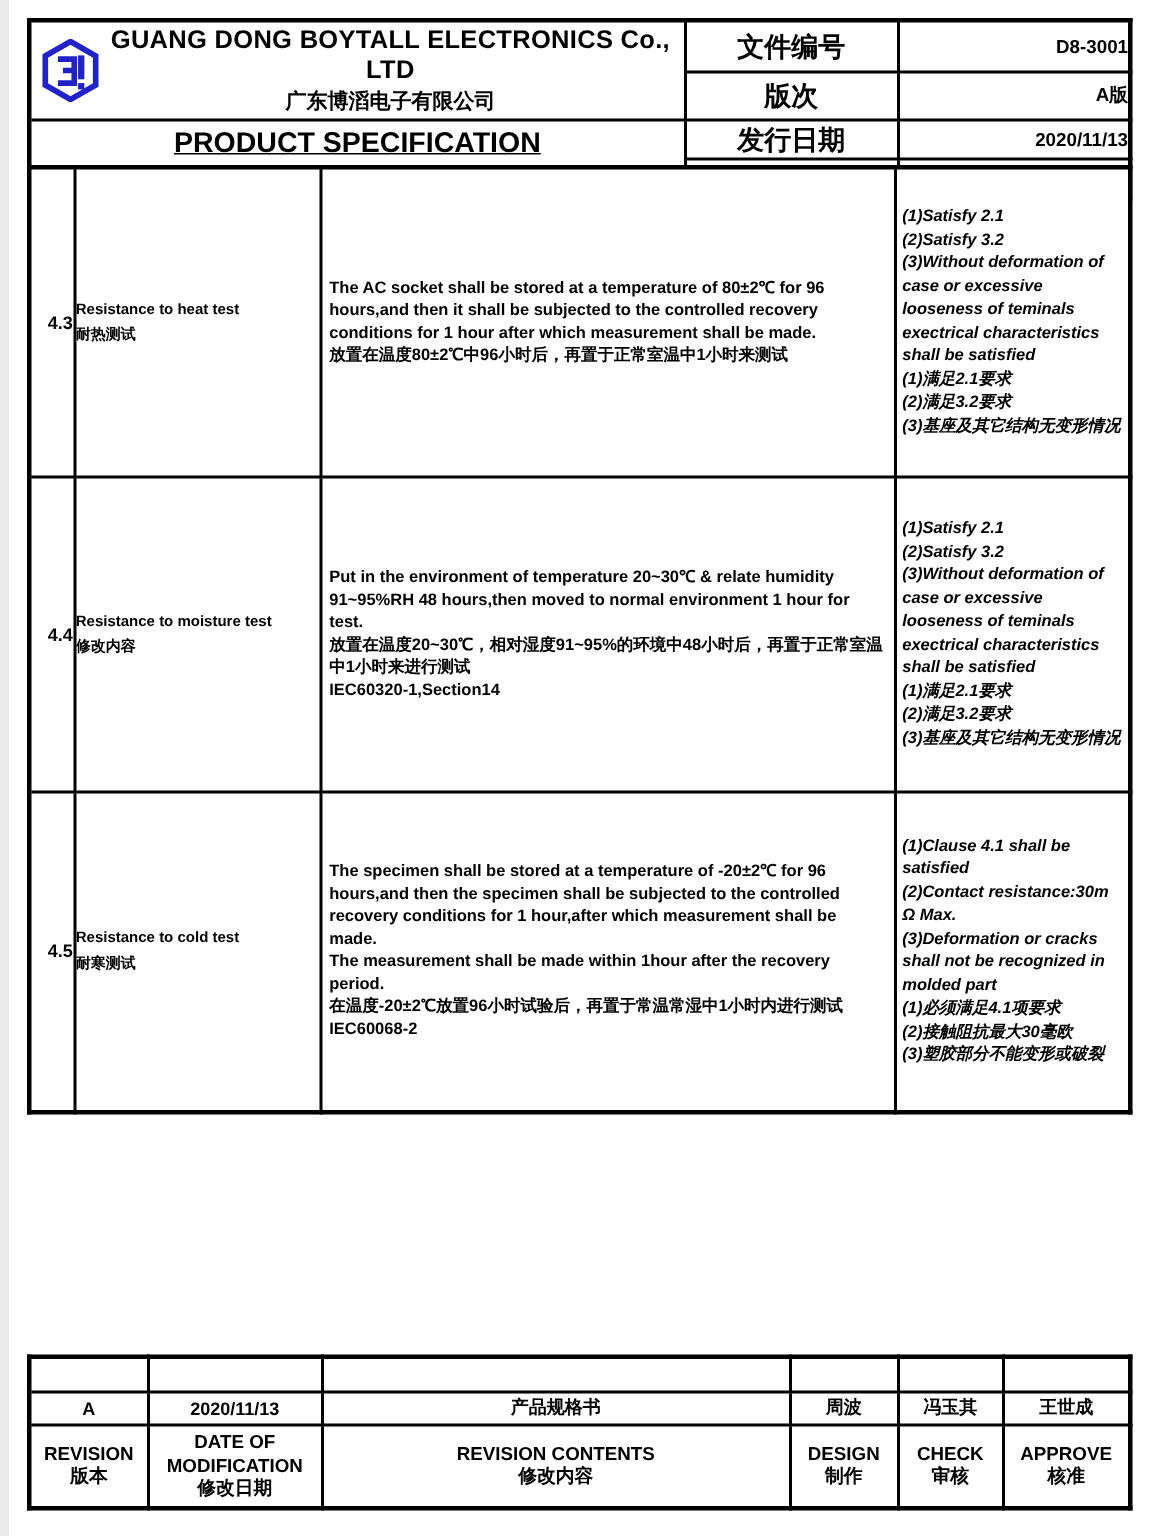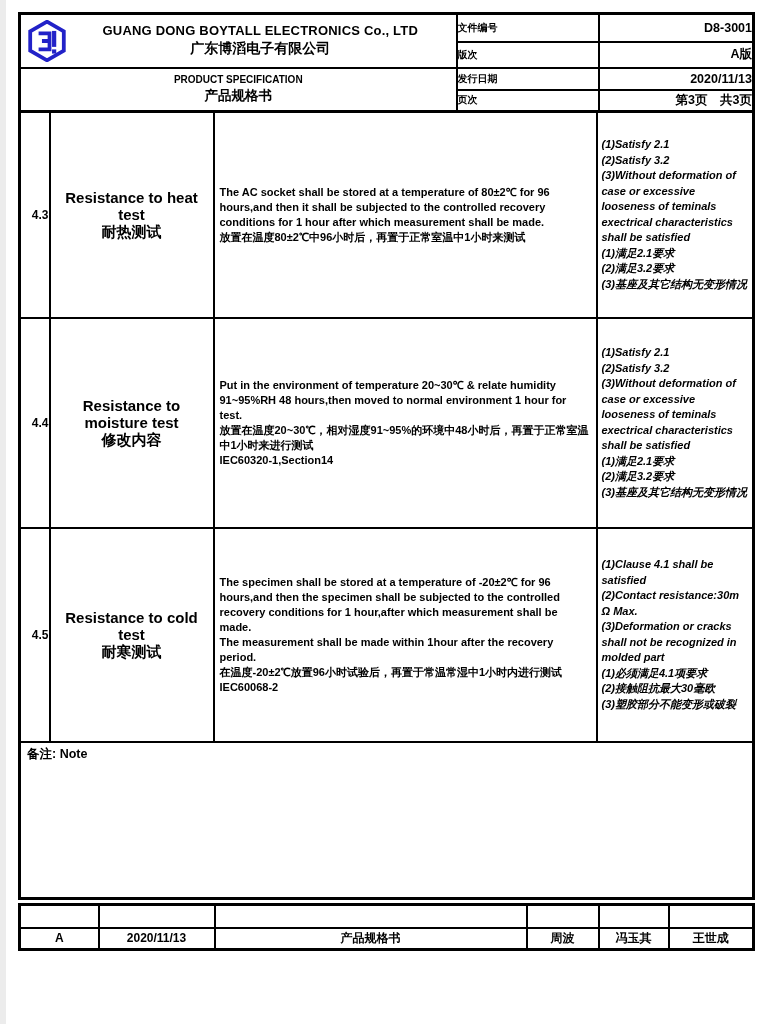--- a/index.html
+++ b/index.html
@@ -13,32 +13,32 @@
   table{border:3px solid #000;}
   td{border:2px solid #000;padding:0;vertical-align:middle;overflow:hidden;}
   .pre{white-space:pre-line;}
 
   
   #header-table{left:18px;top:12px;width:734px;}
   .company-cell{padding:2px 4px;}
   .company-flex{display:flex;align-items:center;}
   .logo-box{width:44px;flex:0 0 44px;display:flex;align-items:center;justify-content:center;}
   .company-names{flex:1;text-align:center;}
-  .company-en{font-size:13px;font-weight:bold;letter-spacing:0.2px;}
+  .company-en{font-size:17px;font-weight:bold;letter-spacing:0.2px;}
   .company-cn{font-size:14px;font-weight:bold;margin-top:2px;}
   .prodspec-cell{text-align:center;}
-  .doc-title-en{font-size:10px;font-weight:bold;}
+  .doc-title-en{font-size:19px;font-weight:bold;text-decoration:underline;}
   .doc-title-cn{font-size:13.5px;font-weight:bold;margin-top:2px;}
-  .info-label{font-size:10px;font-weight:bold;}
+  .info-label{font-size:18px;font-weight:bold;text-align:center;}
   .info-value{font-size:12.5px;font-weight:bold;text-align:right;}
 
   
   #spec-table{left:18px;top:110px;width:734px;}
   .cell-id{font-size:12px;font-weight:bold;text-align:right;}
-  .cell-name{font-size:15px;font-weight:bold;text-align:center;line-height:17px;}
+  .cell-name{font-size:10px;font-weight:bold;text-align:left;line-height:17px;}
   .cell-method{font-size:11px;font-weight:bold;line-height:15px;padding:3px 5px;text-align:left;}
   .cell-criteria{font-size:11px;font-weight:bold;line-height:15.5px;padding:2px 4px;text-align:left;vertical-align:middle;font-style:italic;}
   .cell-note{vertical-align:top;text-align:left;font-size:12.5px;font-weight:bold;padding:3px 6px;}
 
   
   #rev-table{left:18px;top:903px;width:734px;}
   .rev-cell{font-size:12px;font-weight:bold;text-align:center;}
   .rev-label{font-size:12.5px;font-weight:bold;text-align:center;line-height:15.5px;}
 </style>
 </head>
@@ -136,23 +136,20 @@
 在温度-20±2℃放置96小时试验后，再置于常温常湿中1小时内进行测试
 IEC60068-2</td>
     <td class="cell-criteria pre">(1)Clause 4.1 shall be satisfied
 (2)Contact resistance:30m
 Ω Max.
 (3)Deformation or cracks shall not be recognized in molded part
 (1)必须满足4.1项要求
 (2)接触阻抗最大30毫欧
 (3)塑胶部分不能变形或破裂</td>
   </tr>
-  <tr style="height:157px">
-    <td colspan="4" class="cell-note">备注: Note</td>
-  </tr>
 </tbody>
   </table>
 
 <table id="rev-table">
   <colgroup>
       <col style="width:79px">
       <col style="width:116px">
       <col style="width:312px">
       <col style="width:72px">
       <col style="width:70px">
@@ -168,14 +165,29 @@
     <td></td>
   </tr>
   <tr style="height:22px">
     <td class="rev-cell">A</td>
     <td class="rev-cell">2020/11/13</td>
     <td class="rev-cell">产品规格书</td>
     <td class="rev-cell">周波</td>
     <td class="rev-cell">冯玉其</td>
     <td class="rev-cell">王世成</td>
   </tr>
+  <tr style="height:56px">
+    <td class="rev-label pre">REVISION
+版本</td>
+    <td class="rev-label pre">DATE OF
+MODIFICATION
+修改日期</td>
+    <td class="rev-label pre">REVISION CONTENTS
+修改内容</td>
+    <td class="rev-label pre">DESIGN
+制作</td>
+    <td class="rev-label pre">CHECK
+审核</td>
+    <td class="rev-label pre">APPROVE
+核准</td>
+  </tr>
 </tbody>
   </table>
 
 </body></html>

